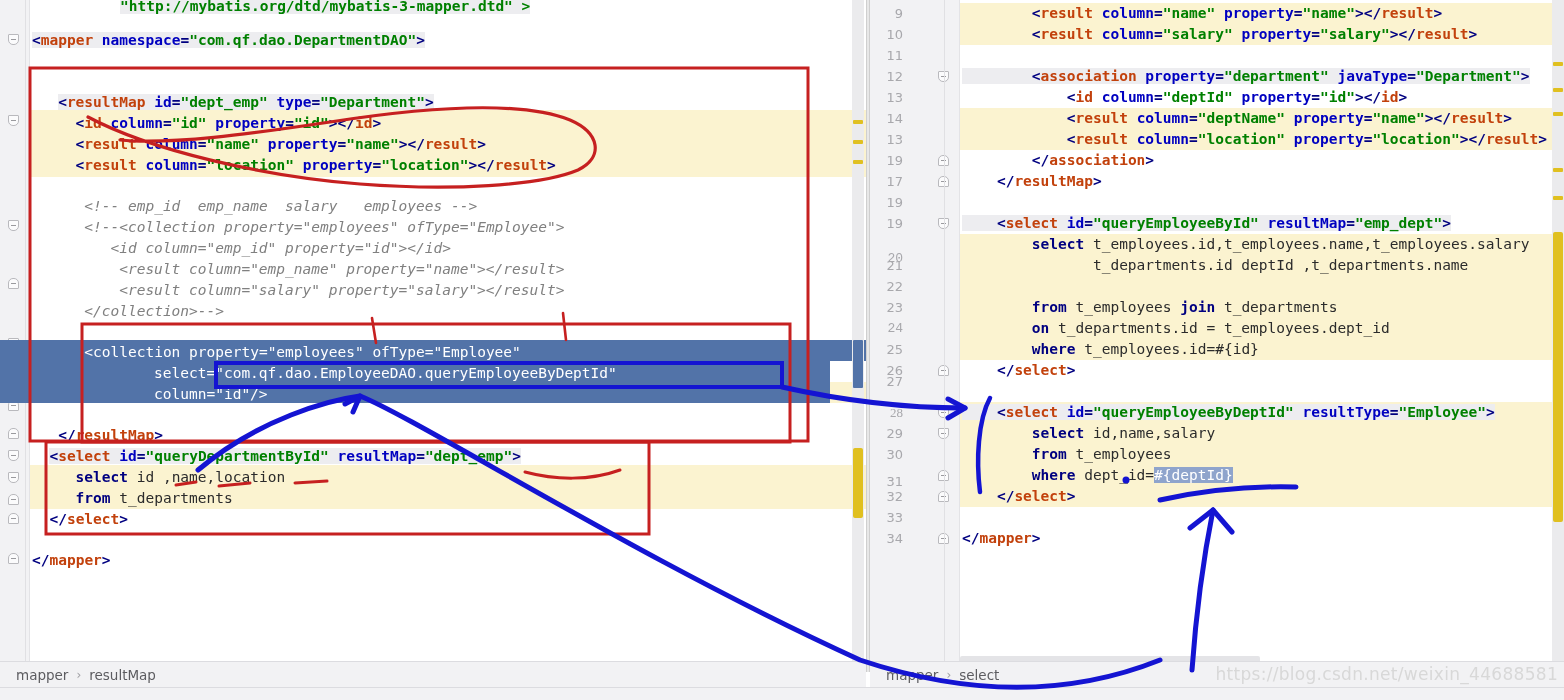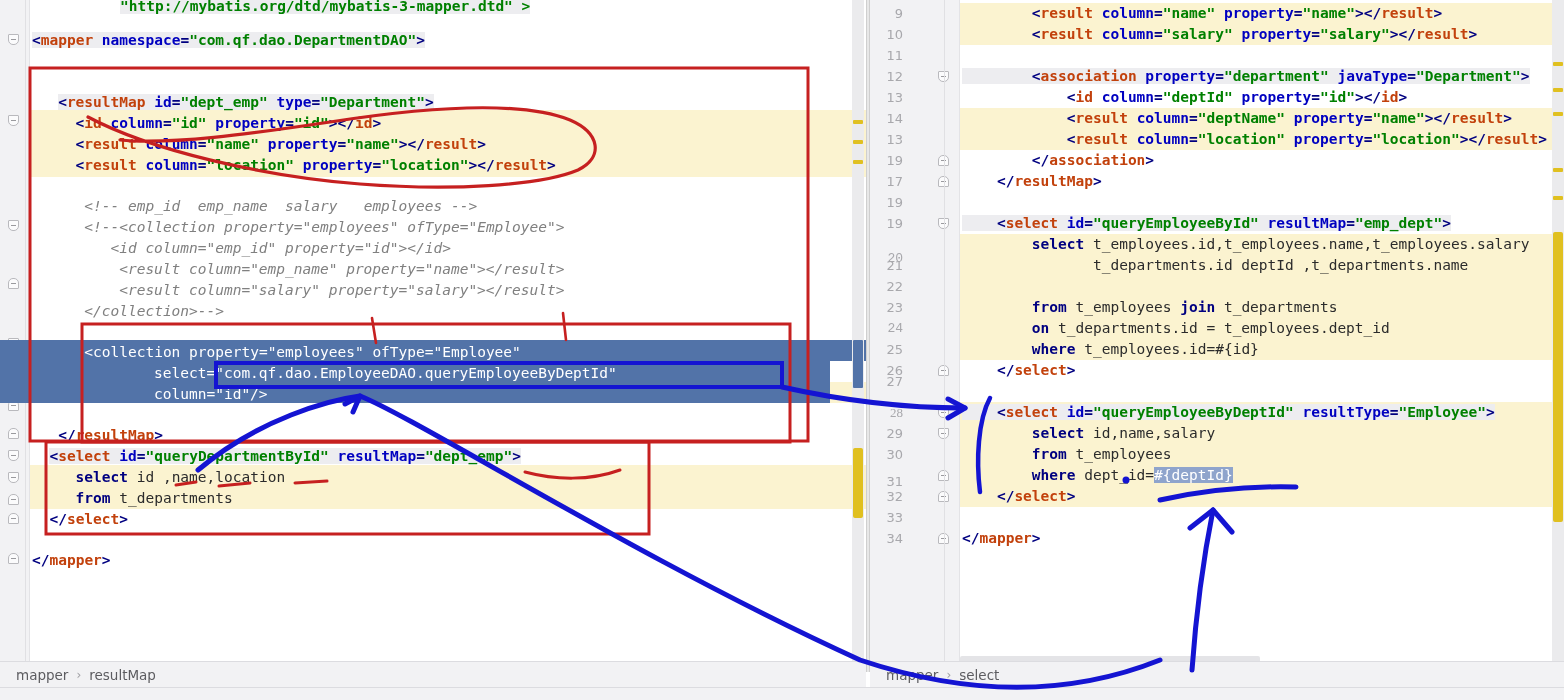--- a/index.html
+++ b/index.html
@@ -289,20 +289,21 @@
   </div>
 
   <div class="breadcrumb-bar" id="right-breadcrumb">
     <span>mapper</span>
     <span class="crumb-sep">›</span>
     <span>select</span>
   </div>
 
   <div class="statusbar"></div>
 
+  <div class="watermark">https://blog.csdn.net/weixin_44688581</div>
 
   <svg id="annotations" viewBox="0 0 1564 700" xmlns="http://www.w3.org/2000/svg">
 
     <rect x="30" y="68" width="778" height="373" fill="none" stroke="#c62020" stroke-width="3"></rect>
 
     <rect x="82" y="324" width="708" height="118" fill="none" stroke="#c62020" stroke-width="3"></rect>
 
     <rect x="46" y="442" width="603" height="92" fill="none" stroke="#c62020" stroke-width="3"></rect>
 
     <path d="M88,117 C150,150 260,176 360,184 C450,191 540,186 578,170

